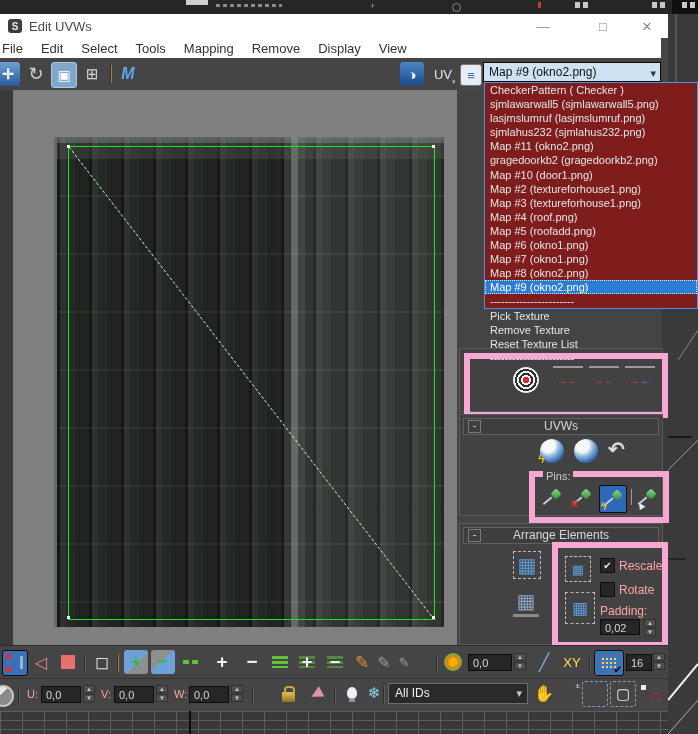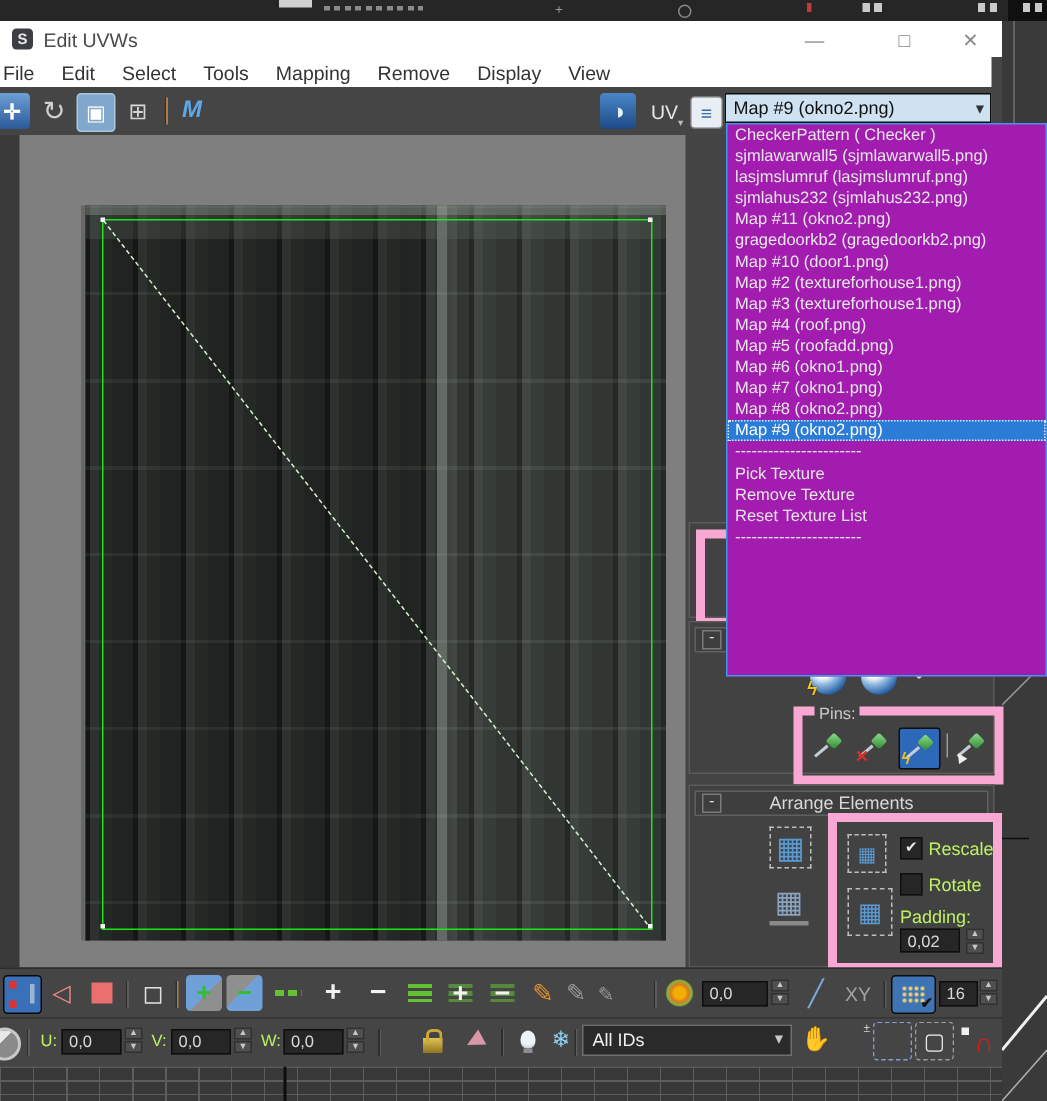--- a/index.html
+++ b/index.html
@@ -32,21 +32,21 @@
       linear-gradient(180deg, rgba(150,160,150,.45) 0 6px, rgba(110,120,110,.22) 6px 22px, rgba(0,0,0,0) 22px),
       linear-gradient(90deg, rgba(0,0,0,0) 0 60.5%, rgba(175,182,175,.42) 60.5% 62.2%, rgba(130,138,130,.22) 62.2% 64%, rgba(0,0,0,0) 64%),
       linear-gradient(90deg, rgba(0,0,0,.18) 0 55%, rgba(0,0,0,0) 62%, rgba(140,150,140,.10) 64% 100%),
       repeating-linear-gradient(180deg, rgba(190,200,190,.10) 0 2px, rgba(0,0,0,0) 2px 58px),
       repeating-linear-gradient(90deg, rgba(0,0,0,.55) 0 3px, rgba(0,0,0,0) 3px 32px),
       repeating-linear-gradient(90deg, rgba(255,255,255,.05) 0 9px, rgba(0,0,0,0) 9px 18px, rgba(0,0,0,.14) 18px 32px);
     box-shadow:-3px 0 0 rgba(0,0,0,.18);}
   .uv-rect{position:absolute;left:11px;top:9px;width:365px;height:472px;border:1px solid #1ae61a;}
   .uv-dot{position:absolute;width:3px;height:3px;background:#f4f4f4;}
   
-  .dropdown{left:484px;top:82px;width:214px;height:369px;background:#a21caf;border:1px solid #3f96e8;box-sizing:border-box;z-index:50;}
+  .dropdown{left:484px;top:82px;width:214px;height:227px;background:#7f1d1d;border:1px solid #3f96e8;box-sizing:border-box;z-index:50;}
   .dd-item{height:14.1px;line-height:14.1px;font-size:11px;color:#e6e6e6;padding-left:5px;white-space:nowrap;overflow:hidden;}
   .dd-item.selected{background:#2b7cd6;color:#fff;outline:1px dotted #d9ecff;outline-offset:-1px;}
   
   .rollout{position:absolute;background:#424242;border:1px solid #5a5a5a;}
   .roll-head{position:absolute;left:3px;top:3px;right:3px;height:15px;border:1px solid #606060;background:#3e3e3e;color:#d8d8d8;font-size:12px;text-align:center;line-height:15px;}
   .collapse{position:absolute;left:4px;top:1px;width:11px;height:11px;border:1px solid #7a7a7a;color:#ddd;font-size:11px;line-height:9px;text-align:center;}
   .groupbox{position:absolute;border:6px solid #f9a8d4;}
   .gb-label{position:absolute;top:-7px;left:8px;background:#424242;padding:0 3px;color:#c9c9c9;font-size:11px;}
   .pbtn{position:absolute;width:26px;height:26px;display:flex;align-items:center;justify-content:center;border-radius:2px;}
   .pbtn.sel{background:#2e68b8;border:1px solid #0d0d0d;}
@@ -73,21 +73,21 @@
   .lock{position:relative;width:13px;height:10px;background:linear-gradient(180deg,#e3c355,#8f741f);margin-top:7px;}
   .lock::before{content:'';position:absolute;top:-6px;left:2px;width:7px;height:6px;border:2px solid #c9a838;border-bottom:none;border-radius:4px 4px 0 0;}
   .bulb{position:relative;width:10px;height:12px;border-radius:50% 50% 42% 42%;background:radial-gradient(circle at 50% 38%,#eef3f8 0 55%,#9fb3c8 100%);}
   .bulb::after{content:'';position:absolute;left:2px;bottom:-3px;width:6px;height:3px;background:#8a8f96;}
   .dotgrid{width:16px;height:12px;background-image:radial-gradient(#ecd27a 1px,rgba(0,0,0,0) 1.6px);background-size:4px 4px;}
   
   .viewport-right{left:668px;top:14px;width:30px;height:720px;background:#3a3a3a;}
   .grid-strip{left:0;top:710px;width:668px;height:24px;background-color:#383838;border-top:1px solid #6a6a6a;
     background-image:repeating-linear-gradient(90deg,#5d5d5d 0 1px,rgba(0,0,0,0) 1px 22px),repeating-linear-gradient(180deg,#5d5d5d 0 1px,rgba(0,0,0,0) 1px 9px);}
   .vline-black{position:absolute;top:0;width:2px;height:24px;background:#0c0c0c;}
-  .lbl{color:#bef264;font-size:11px;}
+  .lbl{color:#fca5a5;font-size:11px;}
 </style>
 </head>
 <body>
 
 <div class="stage">
 
   <div class="abs max-strip">
     <div style="position:absolute;left:186px;top:0;width:22px;height:5px;background:#cfcfcf;"></div>
     <div style="position:absolute;left:216px;top:4px;width:66px;height:3px;background:repeating-linear-gradient(90deg,#8a8a8a 0 4px,rgba(0,0,0,0) 4px 7px);"></div>
     <div style="position:absolute;left:370px;top:2px;width:8px;height:8px;color:#9a9a9a;font-size:9px;line-height:8px;">+</div>
@@ -299,21 +299,21 @@
       <div class="sepv" style="left:436px;top:8px;"></div>
       <div class="bi" style="left:441px;">
           <div class="falloff"></div>
         </div>
       <div class="fld" style="position:absolute;left:468px;top:8px;width:44px;height:17px;">0,0</div>
       <div class="spbtns" style="position:absolute;left:514px;top:7px;">
           <span>▲</span>
           <span>▼</span>
         </div>
       <div class="bi" style="left:532px;color:#7fa8d8;font-size:17px;">╱</div>
-      <div class="bi" style="left:557px;width:30px;color:#a3a3a3;font-size:13px;">XY</div>
+      <div class="bi" style="left:557px;width:30px;color:#fde047;font-size:13px;">XY</div>
       <div class="sepv" style="left:589px;top:8px;"></div>
       <div class="bi" style="left:594px;width:28px;background:#3f74b4;border:1px solid #0d0d0d;">
           <div class="dotgrid"></div>
           <span style="position:absolute;right:1px;bottom:0;color:#141414;font-size:10px;font-weight:bold;">✔</span>
         </div>
       <div class="fld" style="position:absolute;left:626px;top:8px;width:26px;height:17px;">16</div>
       <div class="spbtns" style="position:absolute;left:653px;top:7px;">
           <span>▲</span>
           <span>▼</span>
         </div>

